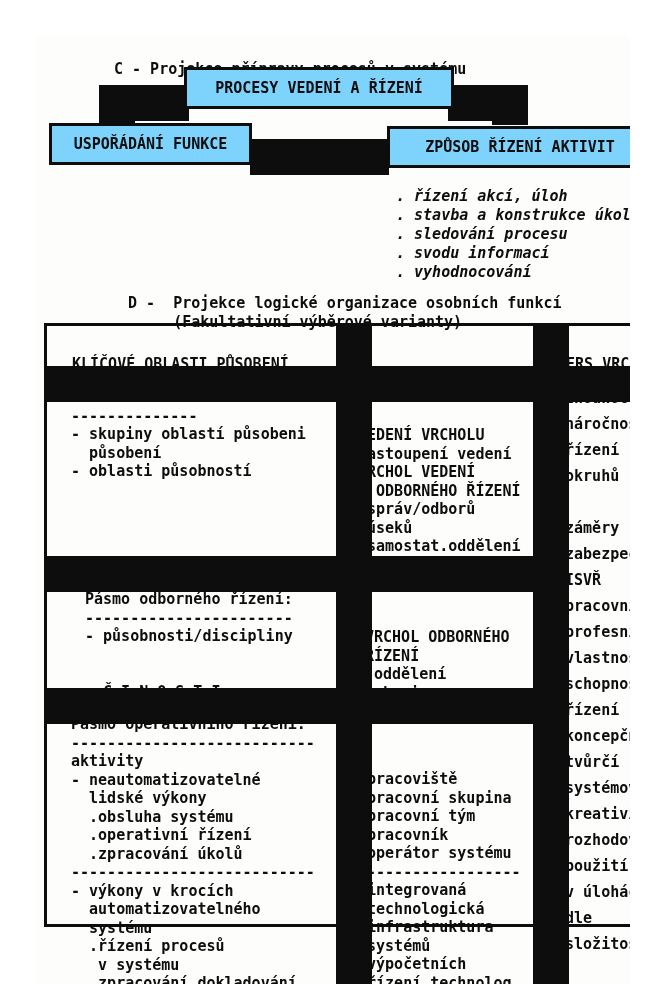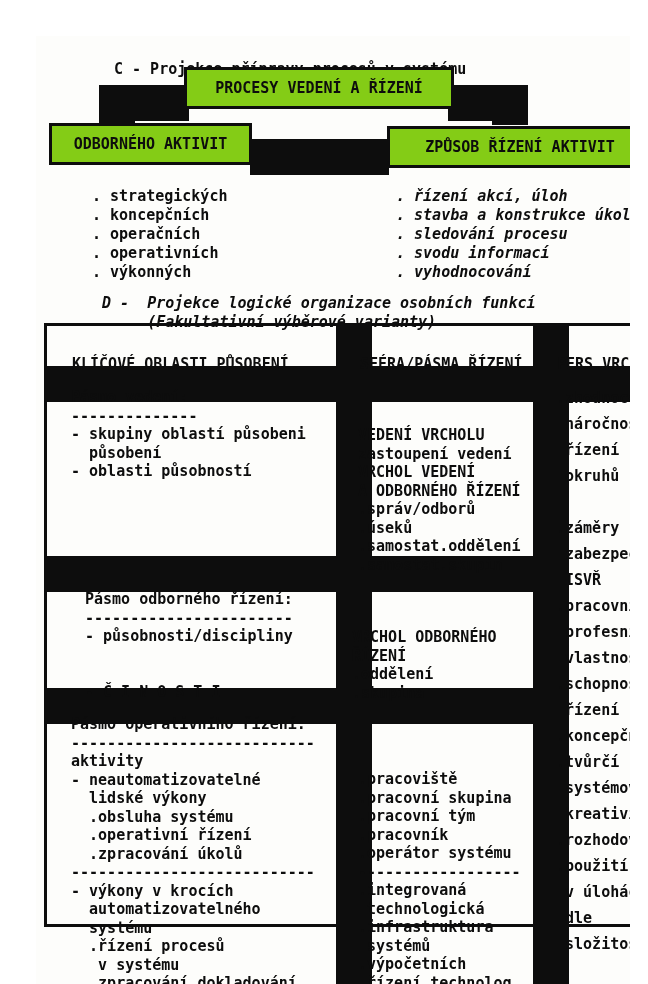--- a/index.html
+++ b/index.html
@@ -9,21 +9,21 @@
     background:#fdfdfb; color:#0d0d0d;
     font-family:"DejaVu Sans Mono", "Liberation Mono", monospace;
     font-weight:700; overflow:hidden;
   }
   pre {
     position:absolute; white-space:pre;
     font:inherit; font-size:15px; line-height:18.5px;
   }
   .lh19 { line-height:19px; }
   .box {
-    position:absolute; border:3px solid #0d0d0d; background:#84cc16;
+    position:absolute; border:3px solid #0d0d0d; background:#7dd3fc;
     display:flex; align-items:center; justify-content:center;
     font-size:15px; white-space:nowrap;
   }
   .ln { position:absolute; background:#0d0d0d; }
   .tbl { position:absolute; border:3px solid #0d0d0d; }
   .tdiv { position:absolute; background:#0d0d0d; }
   .hdr { position:absolute; font-size:15px; white-space:nowrap; }
   .c3 { line-height:26px; }
 </style>
 </head>
@@ -36,50 +36,44 @@
   <div class="ln" style="left:63px;  top:49px; width:90px;  height:4px;"></div>
   <div class="ln" style="left:63px;  top:49px; width:4px;   height:40px;"></div>
   <div class="ln" style="left:412px; top:49px; width:48px;  height:4px;"></div>
   <div class="ln" style="left:456px; top:49px; width:4px;   height:40px;"></div>
   <div class="ln" style="left:214px; top:103px; width:139px; height:2px;"></div>
 
   <div class="box" style="left:148px; top:31px; width:270px; height:40px;">
     <span>PROCESY VEDENÍ A ŘÍZENÍ</span>
   </div>
   <div class="box" style="left:13px; top:87px; width:203px; height:37px;">
-    <span>ODBORNÉHO AKTIVIT</span>
+    <span>USPOŘÁDÁNÍ FUNKCE</span>
   </div>
   <div class="box" style="left:351px; top:90px; width:266px; height:37px;">
     <span>ZPŮSOB ŘÍZENÍ AKTIVIT</span>
   </div>
 
-  <pre class="lh19" style="left:38px; top:133px;">. strategických
-. koncepčních
-. operačních
-. operativních
-. výkonných</pre>
   <pre class="lh19" style="left:342px; top:133px;font-style:italic;">. řízení akcí, úloh
 . stavba a konstrukce úkolů
 . sledování procesu
 . svodu informací
 . vyhodnocování</pre>
 
-  <pre style="left:48px; top:240px;font-style:italic;">D -  Projekce logické organizace osobních funkcí
+  <pre style="left:74px; top:240px;">D -  Projekce logické organizace osobních funkcí
      (Fakultativní výběrové varianty)</pre>
 
   <div class="tbl" style="left:8px; top:287px; width:637px; height:604px;text-decoration:underline;">
 
     <div class="tdiv" style="left:0;     top:40px;  width:631px; height:2px;"></div>
     <div class="tdiv" style="left:289px; top:0;     width:2px;   height:682px;"></div>
     <div class="tdiv" style="left:486px; top:0;     width:2px;   height:682px;"></div>
     <div class="tdiv" style="left:0;     top:230px; width:488px; height:2px;"></div>
     <div class="tdiv" style="left:0;     top:362px; width:488px; height:2px;"></div>
 
     <div class="hdr" style="left:7px;   top:11px;">KLÍČOVÉ OBLASTI PŮSOBENÍ</div>
-    <div class="hdr" style="left:295px; top:11px;">SFÉRA/PÁSMA ŘÍZENÍ</div>
     <div class="hdr" style="left:492px; top:11px;">PERS.VRCHOLU</div>
 
     <pre style="left:6px; top:44px;">Pásmo vedení:
 --------------
 - skupiny oblastí působeni
   působení
 - oblasti působností</pre>
     <pre style="left:20px; top:246px;">Pásmo odborného řízení:
 -----------------------
 - působnosti/discipliny
@@ -104,21 +98,21 @@
   .řízení svodu informací</pre>
 
     <pre style="left:293px; top:82px;">VEDENÍ VRCHOLU
 zastoupení vedení
 VRCHOL VEDENÍ
 A ODBORNÉHO ŘÍZENÍ
 .správ/odborů
 .úseků
 .samostat.oddělení
 .samostat.skupin</pre>
-    <pre style="left:287px; top:284px;">VRCHOL ODBORNÉHO
+    <pre style="left:300px; top:284px;">VRCHOL ODBORNÉHO
 ŘÍZENÍ
 .oddělení
 .skupina</pre>
     <pre style="left:293px; top:426px;">.pracoviště
 .pracovní skupina
 .pracovní tým
 .pracovník
 .operátor systému
 ------------------
 .integrovaná

